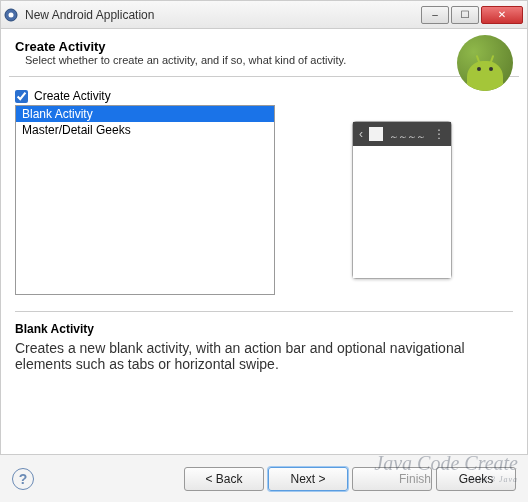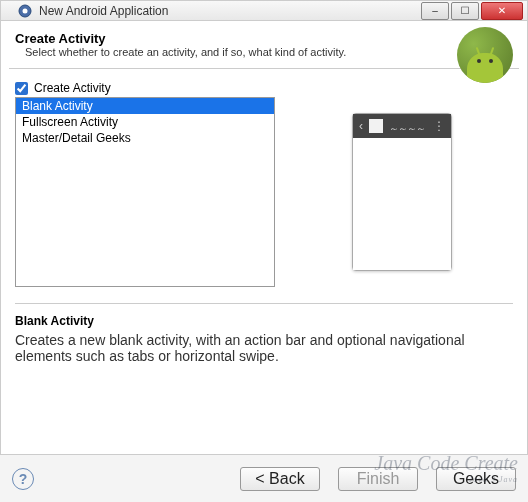--- a/index.html
+++ b/index.html
@@ -1,19 +1,19 @@
 <!DOCTYPE html>
 <html><head>
 <meta charset="utf-8">
 <style>
   * { box-sizing: border-box; margin: 0; padding: 0; }
   body { font-family: "Segoe UI", Tahoma, sans-serif; font-size: 12px; background: #fff; width: 528px; height: 502px; overflow: hidden; border: 1px solid #ccc; }
 
   
-  .titlebar { height: 20px; background: linear-gradient(#f8f8f8, #e8e8e8); border-bottom: 1px solid #ccc; display: flex; align-items: center; padding: 0 4px 0 16px; }
+  .titlebar { height: 28px; background: linear-gradient(#f8f8f8, #e8e8e8); border-bottom: 1px solid #ccc; display: flex; align-items: center; padding: 0 4px 0 2px; }
   .titlebar .icon { width: 16px; height: 16px; margin-right: 6px; display: flex; align-items: center; justify-content: center; }
   .titlebar .title { flex: 1; color: #333; }
   .win-btn-group { display: flex; gap: 2px; }
   .win-btn { width: 28px; height: 18px; border: 1px solid #888; background: linear-gradient(#f5f5f5,#ddd); border-radius: 2px; display: flex; align-items: center; justify-content: center; font-size: 10px; color: #333; }
   .win-btn.close { background: linear-gradient(#e77,#c33); color: #fff; border-color: #a22; width: 42px; }
 
   
   .header { padding: 10px 14px; position: relative; }
   .header h1 { font-size: 13px; font-weight: bold; color: #000; }
   .header p { font-size: 11px; color: #333; padding-left: 10px;}
@@ -48,23 +48,23 @@
 
   
   .desc { margin-top: 16px; border-top: 1px solid #ccc; padding: 10px 0; }
   .desc h2 { font-size: 12px; font-weight: bold; color: #000; }
   .desc p { font-size: 14px; color: #333; margin-top: 4px; }
 
   
   .footer { position: absolute; bottom: 0; left: 0; right: 0; height: 48px; border-top: 1px solid #ccc; display: flex; align-items: center; padding: 0 12px; background: #f4f4f4; }
   .help-icon { width: 22px; height: 22px; border: 1.5px solid #6a8ab5; border-radius: 50%; display: flex; align-items: center; justify-content: center; color: #6a8ab5; font-weight: bold; font-size: 14px; }
   .spacer { flex: 1; }
-  .btn { min-width: 80px; height: 24px; margin-left: 18px; border: 1px solid #999; background: linear-gradient(#fdfdfd,#e8e8e8); border-radius: 3px; font-size: 16px; color: #222; cursor: pointer; }
+  .btn { min-width: 80px; height: 24px; margin-left: 4px; border: 1px solid #999; background: linear-gradient(#fdfdfd,#e8e8e8); border-radius: 3px; font-size: 12px; color: #222; cursor: pointer; }
   .btn.default { border-color: #5a9de0; box-shadow: 0 0 0 1px #a0c8f0; }
-  .btn:disabled { color: #999; }
+  .btn:disabled { color: #999; text-align: right; }
 
   .watermark { position: absolute; right: 10px; bottom: 18px; font-family: Georgia, serif; font-size: 20px; color: rgba(50,60,80,0.35); font-style: italic; pointer-events: none; }
   .watermark small { display:block; font-size:8px; text-align:right; letter-spacing:1px;}
 </style>
 </head>
 <body>
 
 <div class="titlebar">
   <span class="icon">
     <svg width="14" height="14" viewBox="0 0 14 14">
@@ -94,21 +94,20 @@
 <div class="sep"></div>
 
 <div class="main">
   <label class="checkbox-row">
     <input type="checkbox" checked="" style="">
     <span>Create Activity</span>
   </label>
   <div class="content-row">
     <div class="listbox">
       <div class="list-item selected">Blank Activity</div>
-      <div class="list-item">Fullscreen Activity</div>
       <div class="list-item">Master/Detail Geeks</div>
     </div>
     <div class="preview">
       <div class="phone">
         <div class="bar">
           <span class="back">‹</span>
           <span class="app"></span>
           <span class="squiggle">～～～～</span>
           <span class="dots">⋮</span>
         </div>
@@ -120,20 +119,21 @@
   <div class="desc">
     <h2>Blank Activity</h2>
     <p>Creates a new blank activity, with an action bar and optional navigational elements such as tabs or horizontal swipe.</p>
   </div>
 </div>
 
 <div class="footer">
   <div class="help-icon">?</div>
   <div class="spacer"></div>
   <button class="btn">&lt; Back</button>
+  <button class="btn default">Next &gt;</button>
   <button class="btn" disabled="">Finish</button>
   <button class="btn">Geeks</button>
 </div>
 
 <div class="watermark">
   <span>Java Code Create</span>
   <small>Java 3 Java</small>
 </div>
 
 </body></html>

